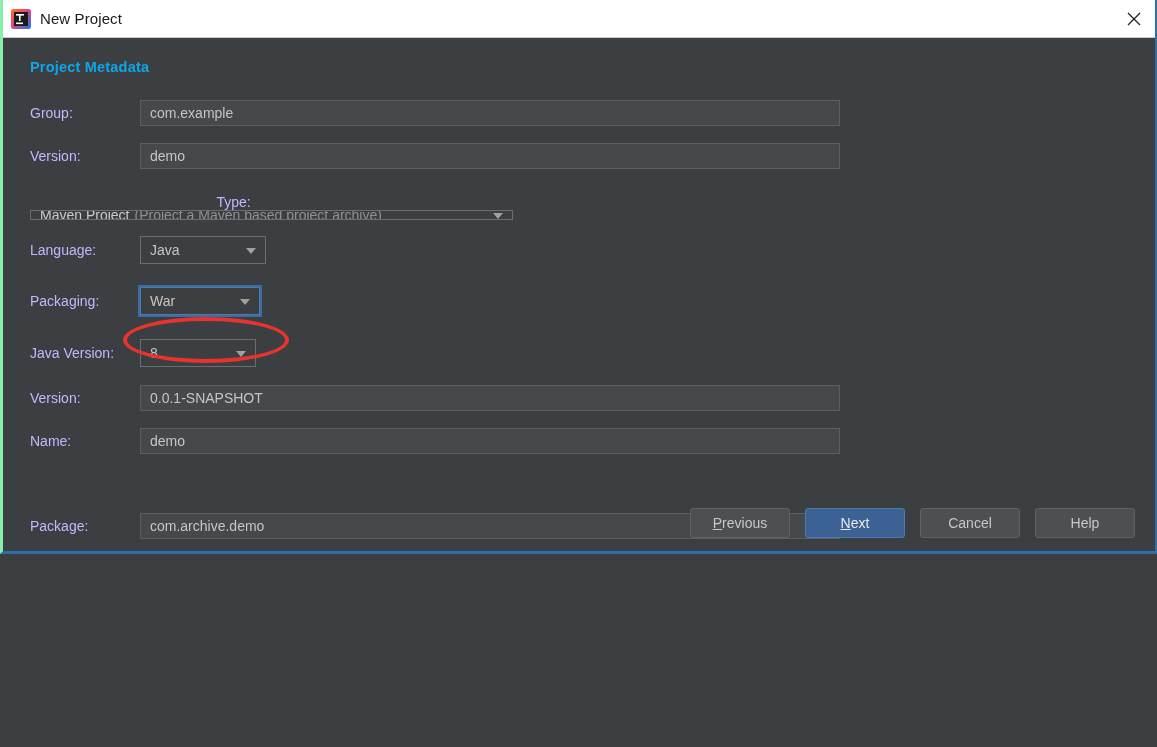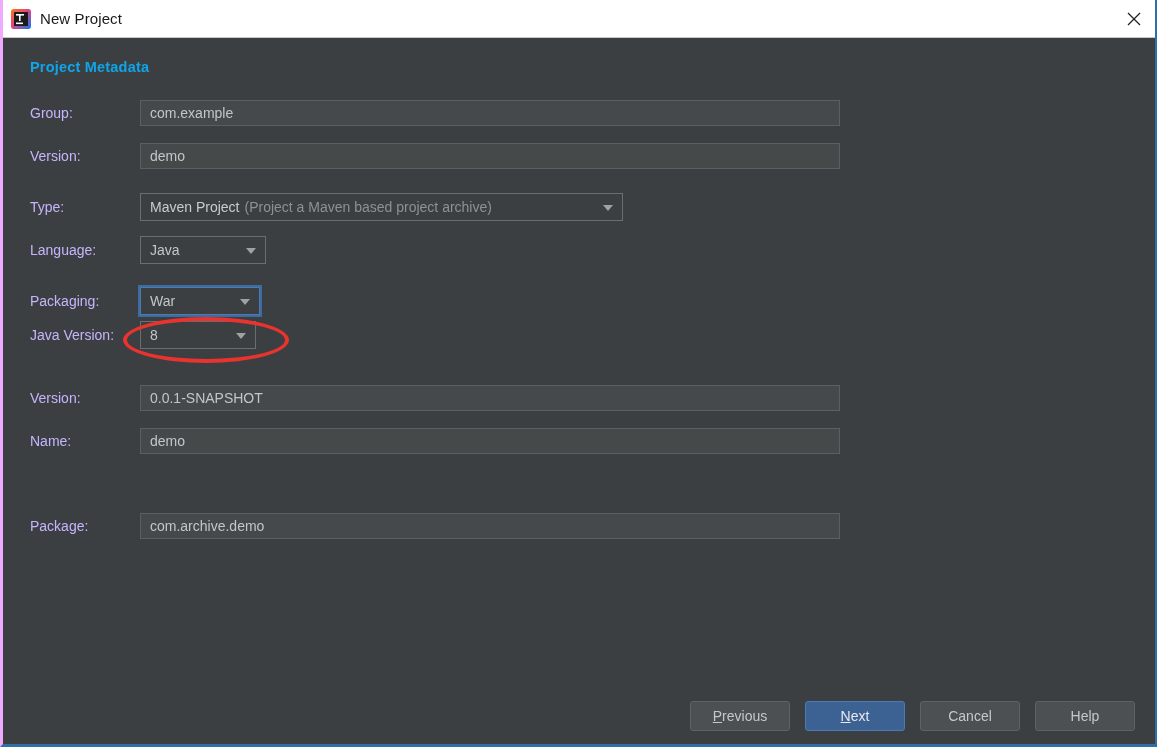--- a/index.html
+++ b/index.html
@@ -8,25 +8,25 @@
     background: #3c3f41;
   }
   body {
     font-family: "Liberation Sans", sans-serif;
     -webkit-font-smoothing: antialiased;
   }
 
   #window {
     position: relative;
     width: 1157px;
-    height: 747px;
+    height: 554px;
     background: #3c3f41;
     overflow: hidden;
     box-sizing: border-box;
-    border-left: 3px solid #f0abfc;
+    border-left: 3px solid #86efac;
     border-bottom: 3px solid #2f6fa8;
     border-right: 2px solid #2f6fa8;
   }
 
   
   #titlebar {
     position: absolute;
     left: -3px;
     top: 0;
     width: 1157px;
@@ -242,21 +242,21 @@
     <div class="row" style="top:62px;">
       <div class="row-label">Group:</div>
       <div class="textfield" style="width:700px;">com.example</div>
     </div>
 
     <div class="row" style="top:105px;">
       <div class="row-label">Version:</div>
       <div class="textfield" style="width:700px;">demo</div>
     </div>
 
-    <div class="row" style="top:156px;">
+    <div class="row" style="top:156px;flex-direction:column;">
       <div class="row-label">Type:</div>
       <div class="combo" style="width:483px;">
         <span class="strong">Maven Project</span>
         <span class="dim" style="margin-left:5px;">(Project a Maven based project archive)</span>
         <span class="arrow"></span>
       </div>
     </div>
 
     <div class="row" style="top:199px;">
       <div class="row-label">Language:</div>
@@ -267,21 +267,21 @@
     </div>
 
     <div class="row" style="top:250px;">
       <div class="row-label">Packaging:</div>
       <div class="combo focused" style="width:120px;">
         <span>War</span>
         <span class="arrow"></span>
       </div>
     </div>
 
-    <div class="row" style="top:284px;">
+    <div class="row" style="top:302px;">
       <div class="row-label">Java Version:</div>
       <div class="combo" style="width:116px;">
         <span>8</span>
         <span class="arrow"></span>
       </div>
     </div>
 
     <div id="annotation-ellipse"></div>
 
     <div class="row" style="top:347px;">

